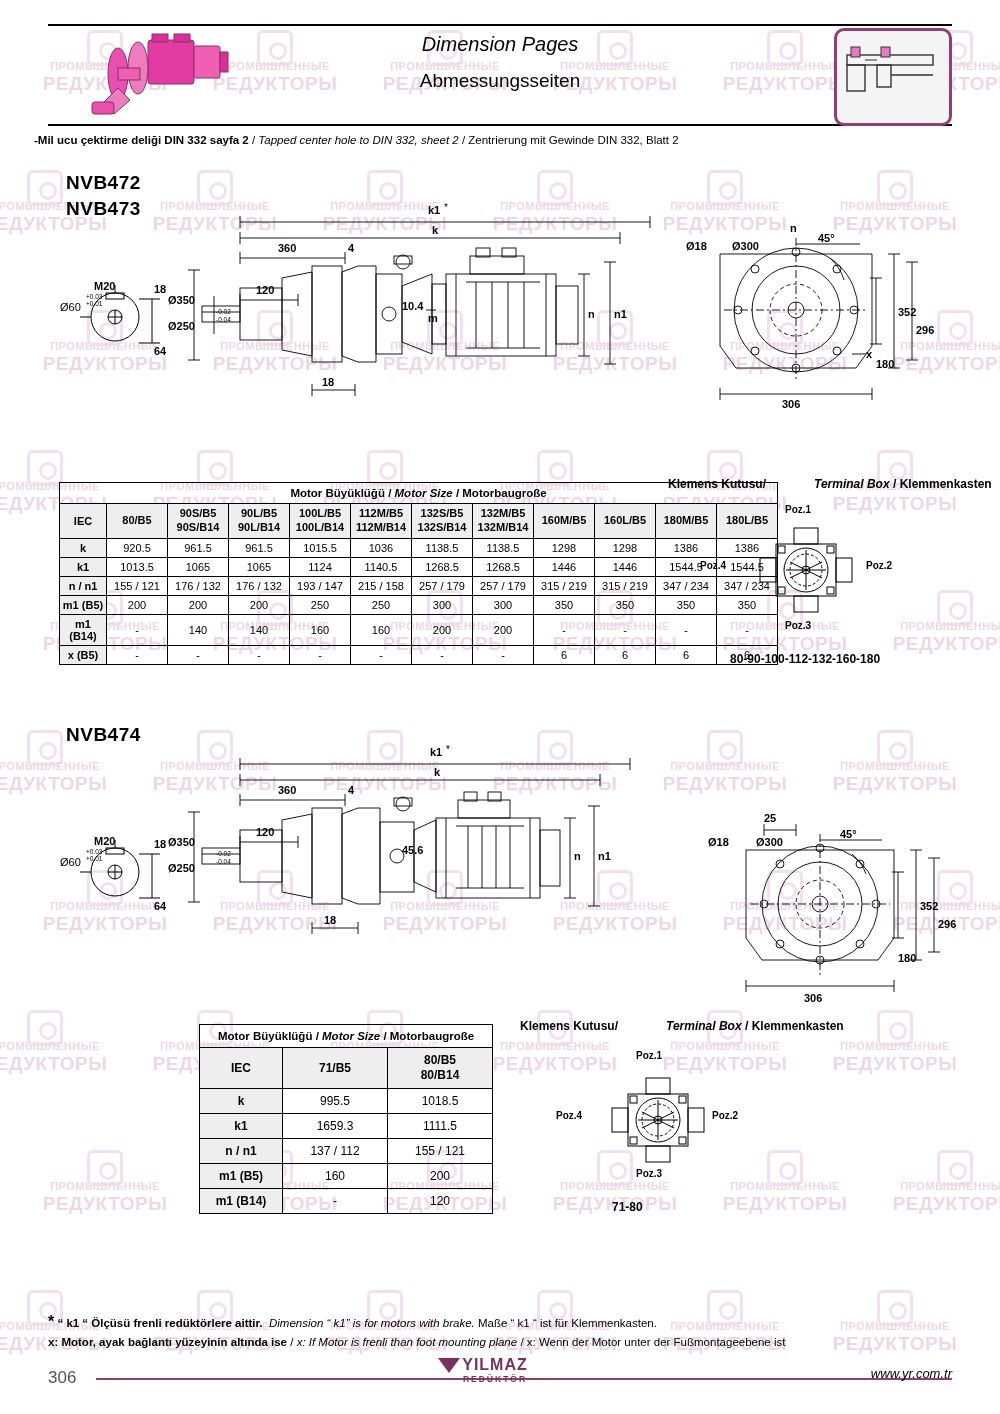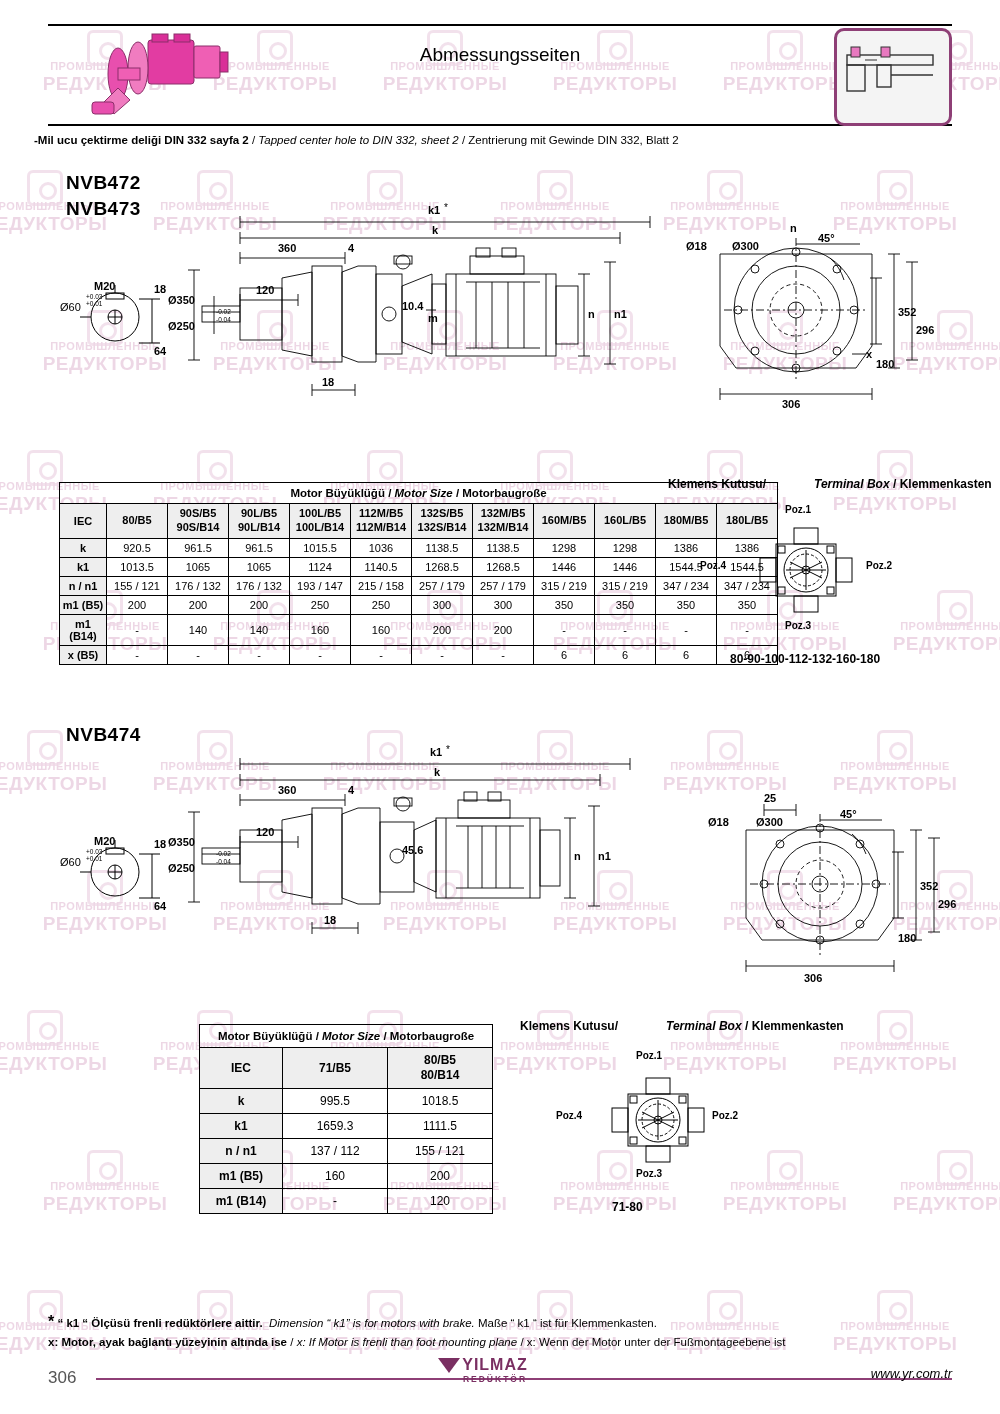--- a/index.html
+++ b/index.html
@@ -407,20 +407,21 @@
         <ellipse cx="86" cy="40" rx="10" ry="26" fill="#f07cc0"></ellipse>
         <ellipse cx="66" cy="46" rx="10" ry="26" fill="#e84fae"></ellipse>
         <rect x="66" y="40" width="22" height="12" fill="#ef5fb4"></rect>
         <path d="M66 60 L52 74 L62 86 L78 72 Z" fill="#f07cc0"></path>
         <rect x="40" y="74" width="22" height="12" rx="3" fill="#e84fae"></rect>
       </g>
     </svg>
   </div>
 
   <div class="title-block">
+    <div class="title-en">Dimension Pages</div>
     <div class="title-de">Abmessungsseiten</div>
   </div>
 
   <div class="caliper-box">
     <svg width="106" height="86" viewBox="0 0 106 86">
       <rect x="10" y="24" width="86" height="10" fill="none" stroke="#333" stroke-width="1.4"></rect>
       <rect x="10" y="34" width="18" height="26" fill="none" stroke="#333" stroke-width="1.4"></rect>
       <rect x="14" y="16" width="9" height="10" fill="#e879c0" stroke="#333" stroke-width="1"></rect>
       <rect x="44" y="16" width="9" height="10" fill="#e879c0" stroke="#333" stroke-width="1"></rect>
       <rect x="40" y="34" width="14" height="22" fill="none" stroke="#333" stroke-width="1.4"></rect>
@@ -829,21 +830,21 @@
         <text x="394" y="118" font-weight="bold">n</text>
         <text x="418" y="118" font-weight="bold">n1</text>
         <text x="-12" y="104" font-weight="bold">Ø350</text>
         <text x="-12" y="130" font-weight="bold">Ø250</text>
         <text x="36" y="114" font-size="6.5">-0.02</text>
         <text x="36" y="122" font-size="6.5">-0.04</text>
       </g>
     </svg>
   </div>
 
-  <div class="draw" style="left:700px;top:792px;">
+  <div class="draw" style="left:700px;top:812px;">
     <svg width="250" height="190" viewBox="0 0 250 190">
       <g stroke="#000" fill="none" stroke-width="0.9">
         <path d="M46 38 L46 126 L62 148 L178 148 L194 126 L194 38 Z"></path>
         <circle cx="120" cy="92" r="58"></circle>
         <circle cx="120" cy="92" r="42"></circle>
         <circle cx="120" cy="92" r="24" stroke-dasharray="4 3"></circle>
         <circle cx="120" cy="92" r="8"></circle>
         <circle cx="120" cy="36" r="4"></circle>
           <circle cx="160" cy="52" r="4"></circle>
         <circle cx="176" cy="92" r="4"></circle>

